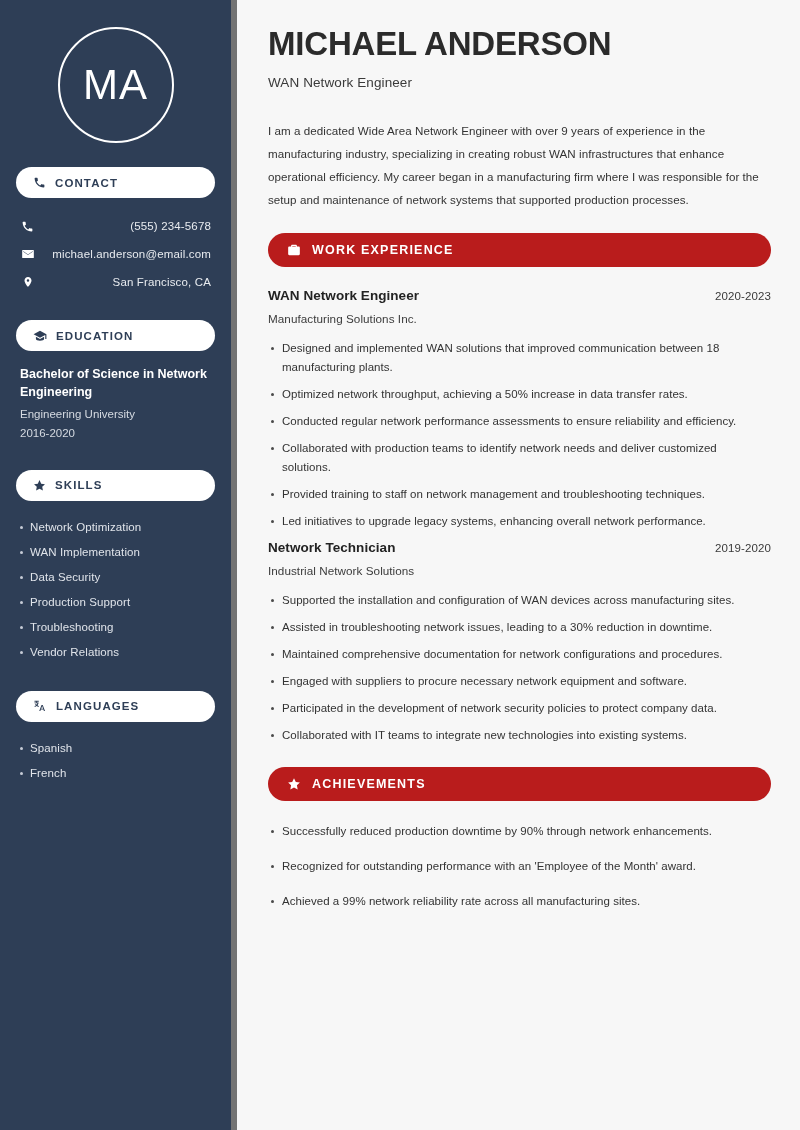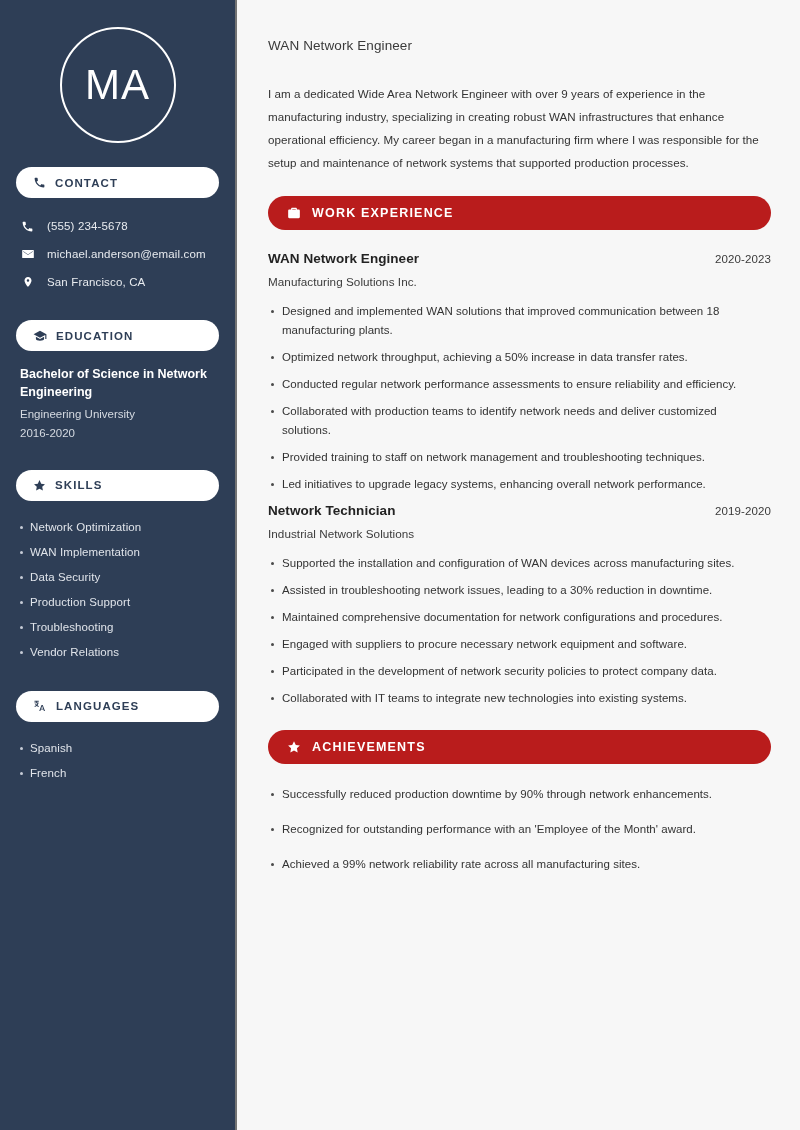--- a/index.html
+++ b/index.html
@@ -18,21 +18,21 @@
     background: #f7f7f7;
     display: flex;
     overflow: hidden;
   }
 
   
   .sidebar {
     width: 237px;
     min-width: 237px;
     background: #2e3e56;
-    border-right: 2px solid #737373;
+    border-right: 6px solid #737373;
     padding: 0 16px;
     position: relative;
   }
 
   .avatar-wrap {
     display: flex;
     justify-content: center;
     padding-top: 27px;
     padding-bottom: 24px;
   }
@@ -74,20 +74,21 @@
   .pill .ico { display: flex; align-items: center; }
   .pill .ico svg { display: block; }
 
   .contact-list { margin-bottom: 24px; }
   .contact-item {
     display: flex;
     align-items: center;
     gap: 12px;
     padding: 0 4px;
     height: 28px;
+    justify-content: space-between;
   }
   .contact-item .ico { width: 15px; display: flex; justify-content: center; align-items: center; }
   .contact-item .txt {
     color: #e8ebef;
     font-size: 11.5px;
     letter-spacing: 0.15px;
   }
 
   .edu-block { padding: 0 4px; margin-bottom: 28px; }
   .edu-degree {
@@ -323,20 +324,21 @@
 
     <ul class="side-list">
       <li>Spanish</li>
       <li>French</li>
     </ul>
 
   </aside>
 
   <main class="main">
 
+    <h1 class="name">MICHAEL ANDERSON</h1>
     <div class="role">WAN Network Engineer</div>
 
     <p class="summary">I am a dedicated Wide Area Network Engineer with over 9 years of experience in the manufacturing industry, specializing in creating robust WAN infrastructures that enhance operational efficiency. My career began in a manufacturing firm where I was responsible for the setup and maintenance of network systems that supported production processes.</p>
 
     <div class="sec-bar">
       <span class="ico">
         <svg width="14" height="14" viewBox="0 0 24 24" fill="#ffffff">
             <path d="M9 3h6c1.1 0 2 .9 2 2v1h3c1.1 0 2 .9 2 2v11c0 1.1-.9 2-2 2H4c-1.1 0-2-.9-2-2V8c0-1.1.9-2 2-2h3V5c0-1.1.9-2 2-2zm0 3h6V5H9v1z"></path>
           </svg>
       </span>

